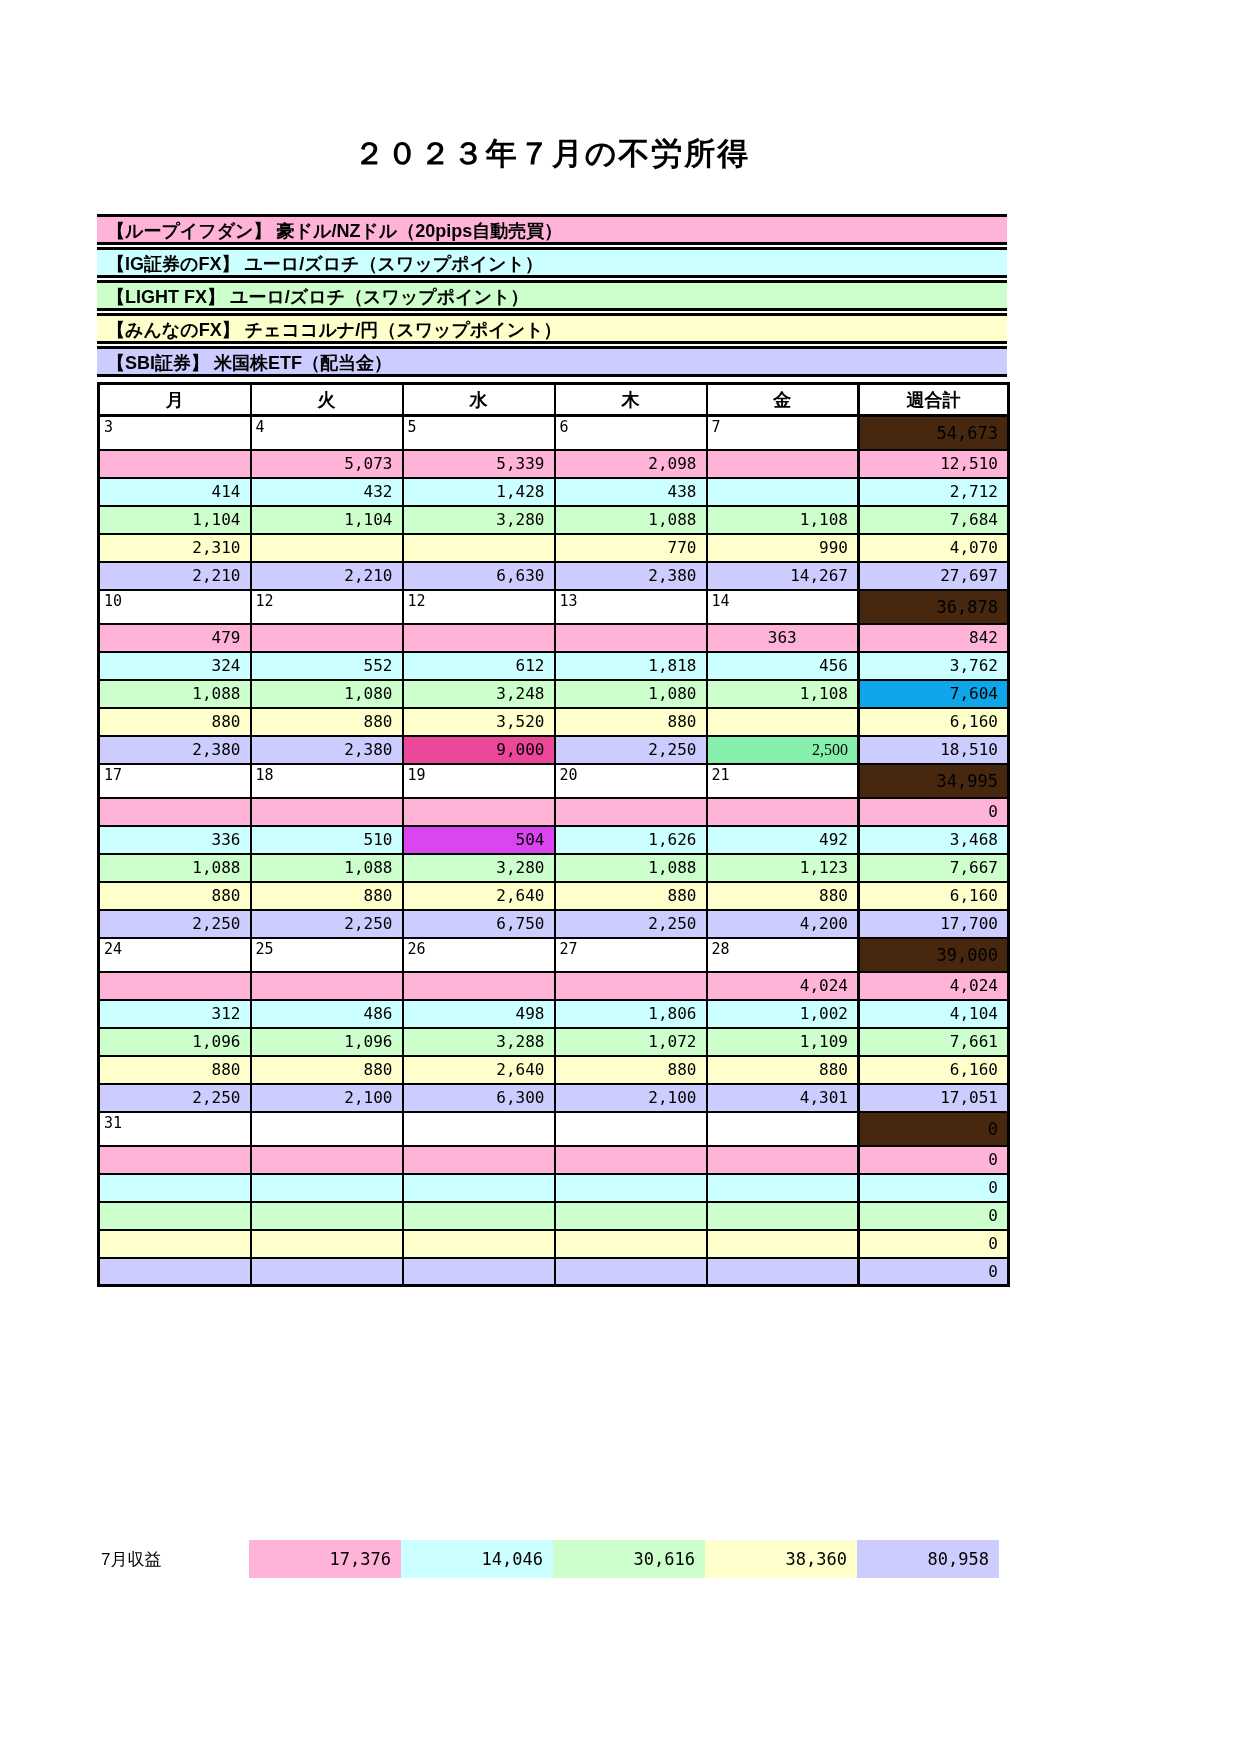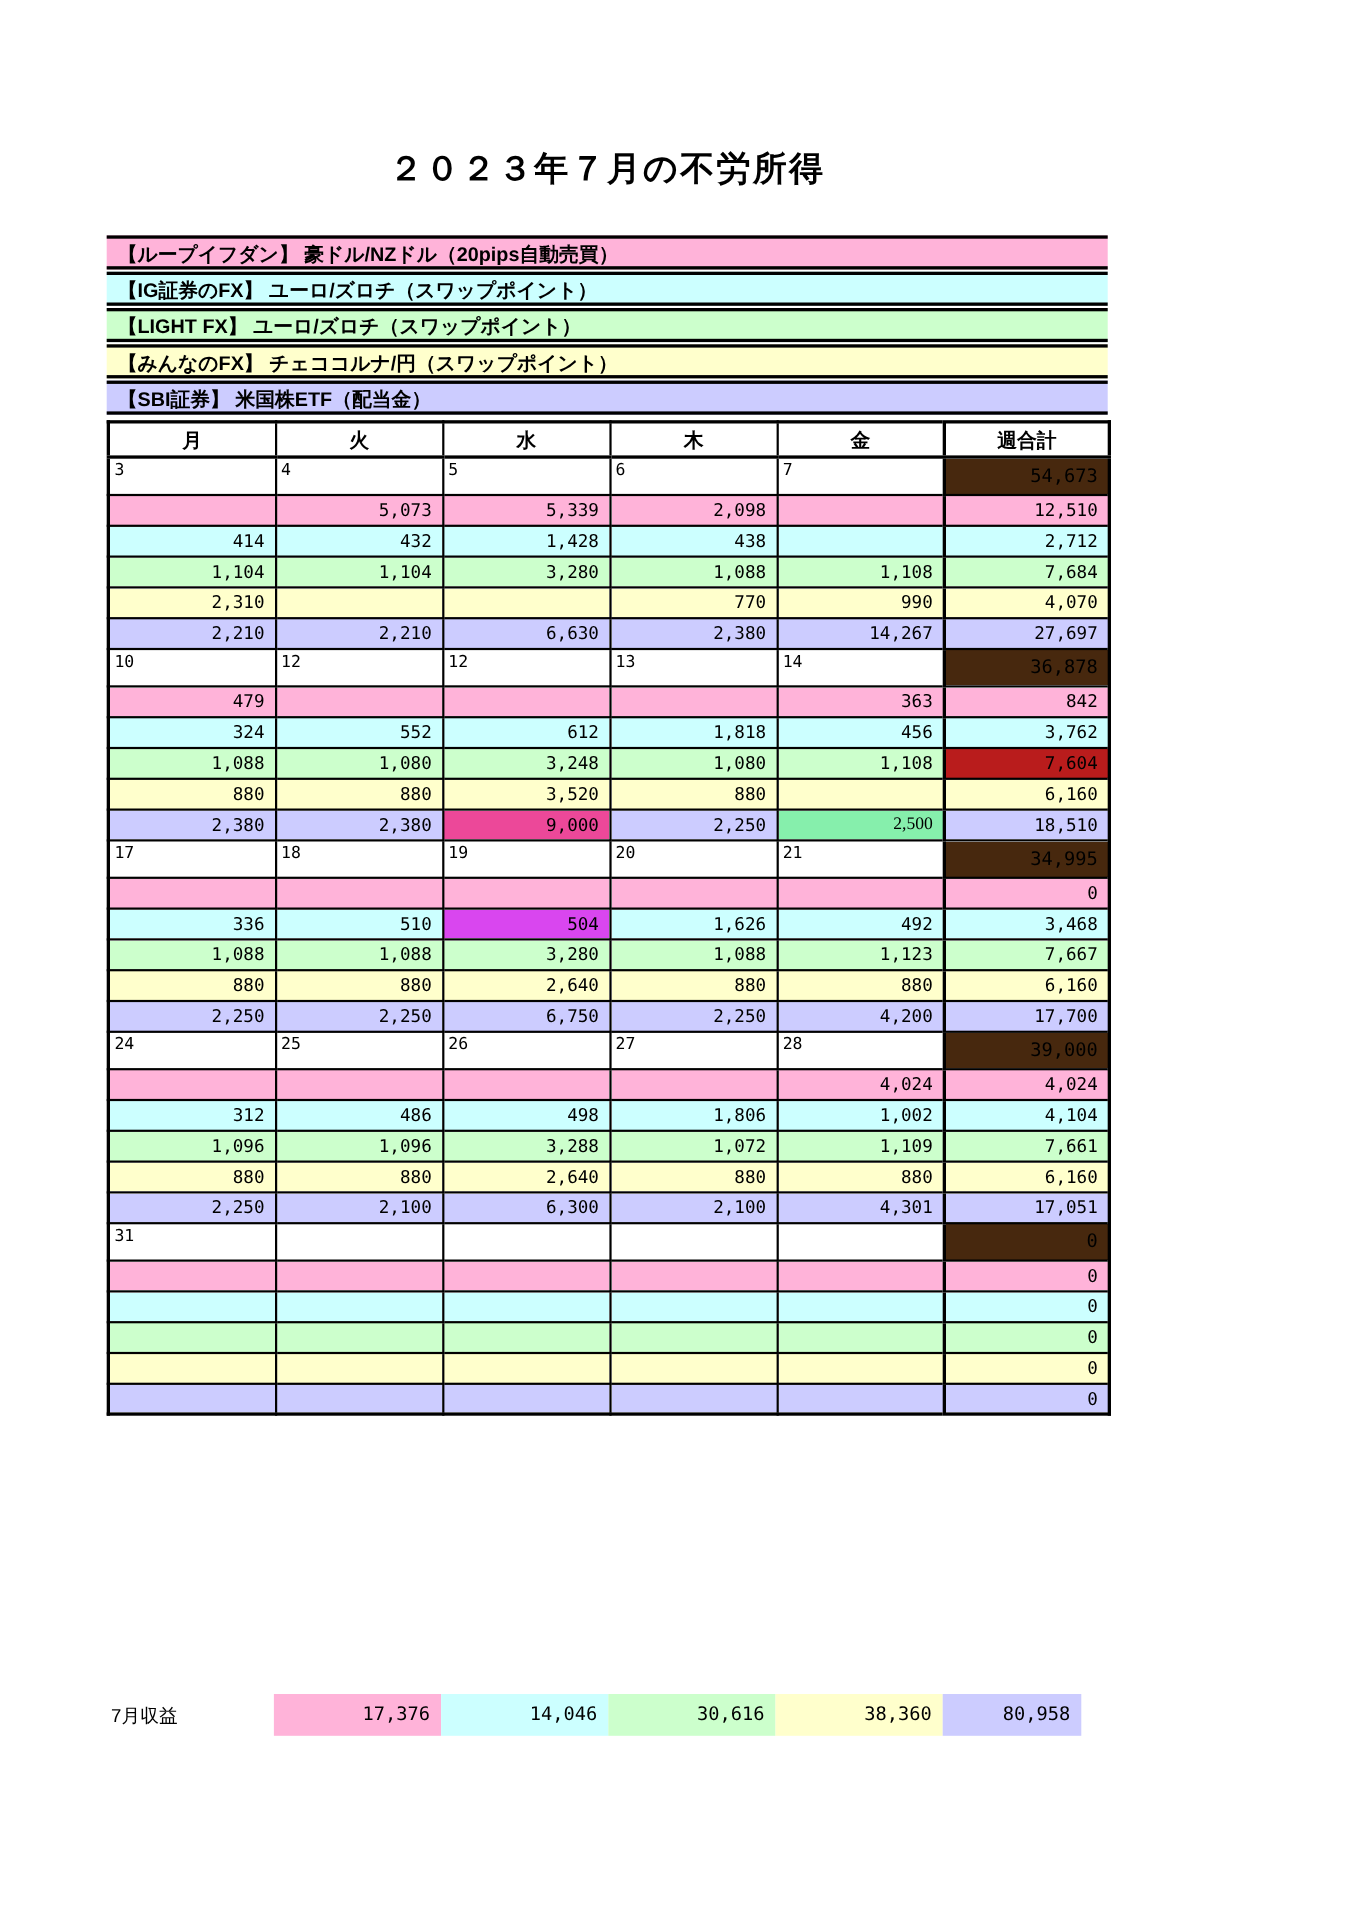--- a/index.html
+++ b/index.html
@@ -122,21 +122,21 @@
   .summary-cell {
     width: 152px;
     box-sizing: border-box;
     display: flex;
     align-items: center;
     justify-content: flex-end;
     padding-right: 10px;
     font-family: "DejaVu Sans Mono", monospace;
     color: #000;
   }
-  .summary-cell:last-child { width: 126px; }
+  .summary-cell:last-child { width: 142px; }
 </style>
 </head>
 <body>
 
 <div class="page">
 
   <h1 class="title">２０２３年７月の不労所得</h1>
 
   <div class="legend">
     <div class="legend-row" style="background: rgb(255, 179, 217);">【ループイフダン】 豪ドル/NZドル（20pips自動売買）</div>
@@ -220,38 +220,38 @@
           <td class="date-cell">12</td>
           <td class="date-cell">13</td>
           <td class="date-cell">14</td>
           <td class="week-total-cell total-col" style="background: rgb(71, 40, 14);">36,878</td>
         </tr>
         <tr>
           <td class="val-cell" style="background: rgb(255, 179, 217);">479</td>
           <td class="val-cell" style="background: rgb(255, 179, 217);"></td>
           <td class="val-cell" style="background: rgb(255, 179, 217);"></td>
           <td class="val-cell" style="background: rgb(255, 179, 217);"></td>
-          <td class="val-cell" style="background: rgb(255, 179, 217);">363</td>
+          <td class="val-cell" style="background: rgb(255, 179, 217); text-align: center;">363</td>
           <td class="val-cell total-col" style="background: rgb(255, 179, 217);">842</td>
         </tr>
         <tr>
           <td class="val-cell" style="background: rgb(204, 255, 255);">324</td>
           <td class="val-cell" style="background: rgb(204, 255, 255);">552</td>
           <td class="val-cell" style="background: rgb(204, 255, 255);">612</td>
           <td class="val-cell" style="background: rgb(204, 255, 255);">1,818</td>
           <td class="val-cell" style="background: rgb(204, 255, 255);">456</td>
           <td class="val-cell total-col" style="background: rgb(204, 255, 255);">3,762</td>
         </tr>
         <tr>
           <td class="val-cell" style="background: rgb(204, 255, 204);">1,088</td>
           <td class="val-cell" style="background: rgb(204, 255, 204);">1,080</td>
           <td class="val-cell" style="background: rgb(204, 255, 204);">3,248</td>
           <td class="val-cell" style="background: rgb(204, 255, 204);">1,080</td>
           <td class="val-cell" style="background: rgb(204, 255, 204);">1,108</td>
-          <td class="val-cell total-col" style="background: #b91c1c;">7,604</td>
+          <td class="val-cell total-col" style="background: #0ea5e9;">7,604</td>
         </tr>
         <tr>
           <td class="val-cell" style="background: rgb(255, 255, 204);">880</td>
           <td class="val-cell" style="background: rgb(255, 255, 204);">880</td>
           <td class="val-cell" style="background: rgb(255, 255, 204);">3,520</td>
           <td class="val-cell" style="background: rgb(255, 255, 204);">880</td>
           <td class="val-cell" style="background: rgb(255, 255, 204);"></td>
           <td class="val-cell total-col" style="background: rgb(255, 255, 204);">6,160</td>
         </tr>
         <tr>

